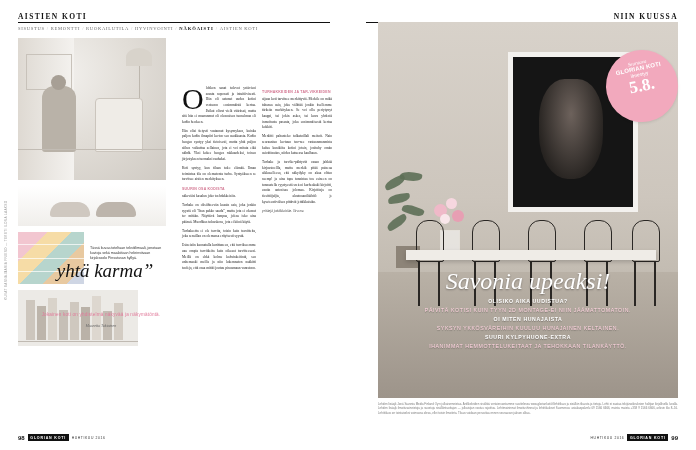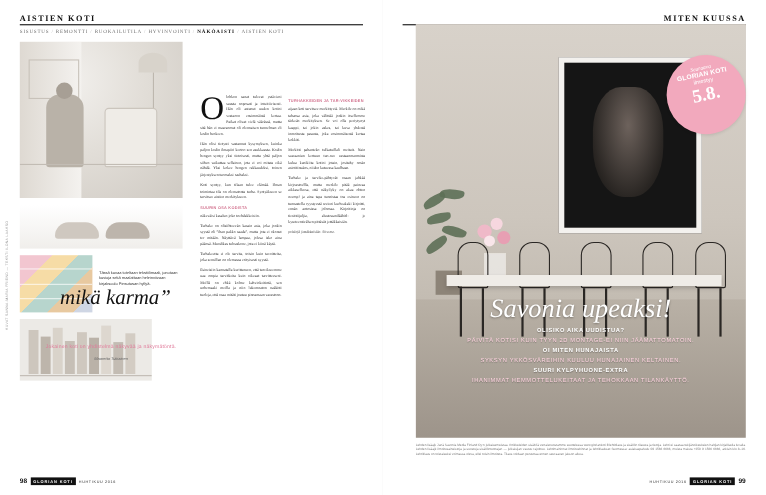--- a/index.html
+++ b/index.html
@@ -152,21 +152,21 @@
       <div class="bk" style="left:63px;height:33px;background:#bab2a8;"></div>
       <div class="bk" style="left:74px;height:44px;background:#ddd7cf;"></div>
       <div class="bk" style="left:85px;height:29px;background:#c3bcb3;"></div>
       <div class="bk" style="left:96px;height:37px;background:#d3ccc3;"></div>
       <div class="shelfline"></div>
     </div>
 
     <div class="caption-vert">KUVAT SANNA-MARIA FRIEND — TEKSTI ILONA LAAKSO</div>
 
     <div class="pullquote">
-      <span class="l2">mikä karma”</span>
+      <span class="l2">yhtä karma”</span>
     </div>
     <div class="deck">Jokainen koti on yhdistelmä näkyvää ja näkymätöntä.</div>
     <div class="byline">Maaretta Tukiainen</div>
 
     <div class="col col-a">
       <p><span class="dropcap">O</span><span>lohkon sanat tulevat ystävieni suusta noposati ja intuitiivisesti. Hän oli astunut uuden kotini vestaoon ensimmäistä kertaa. Paikat olivat vielä väärässä, mutta sitä hän ei maaranmut oli olennaisen tunnelman eli kodin henkeen.</span></p>
       <p>Hän olisi tietysti vastannut kysymyksen, kuinka paljon kodin ilmapiiri kertoo sen asukkaasta. Kodin hengen syntyy yksi tietoisesti, mutta yhtä paljon siihen vaikuttaa sellainen, jota ei voi mitata eikä nähdä. Yksi kokee hengen rakkaudeksi, toinen järjestyksen tuomaksi rauhaksi.</p>
       <p>Koti syntyy, kun tilaan tulee elämää. Ilman toimintaa tila on olematonta turha. Syntyäkseen se tarvitsee aistien merkitykseen.</p>
       <div class="sub">SUURIN OSA KODISTA</div>
       <p>näkeväisi kasalun joko toehdakkeisiin.</p>
@@ -187,21 +187,21 @@
       <span class="num">98</span>
       <span class="logo">GLORIAN KOTI</span>
       <span class="issue">HUHTIKUU 2016</span>
     </div>
   </div>
 
   <div class="gutter"></div>
 
   <div class="page page-right">
 
-    <div class="runhead runhead-right">MITEN KUUSSA</div>
+    <div class="runhead runhead-right">NIIN KUUSSA</div>
     <div class="rule" style="right:18px;top:22px;width:312px;"></div>
 
     <div class="bigphoto">
       <div class="bp-wall"></div>
       <div class="bp-floor"></div>
 
       <div class="bp-art">
         <div class="face"></div>
       </div>
 

